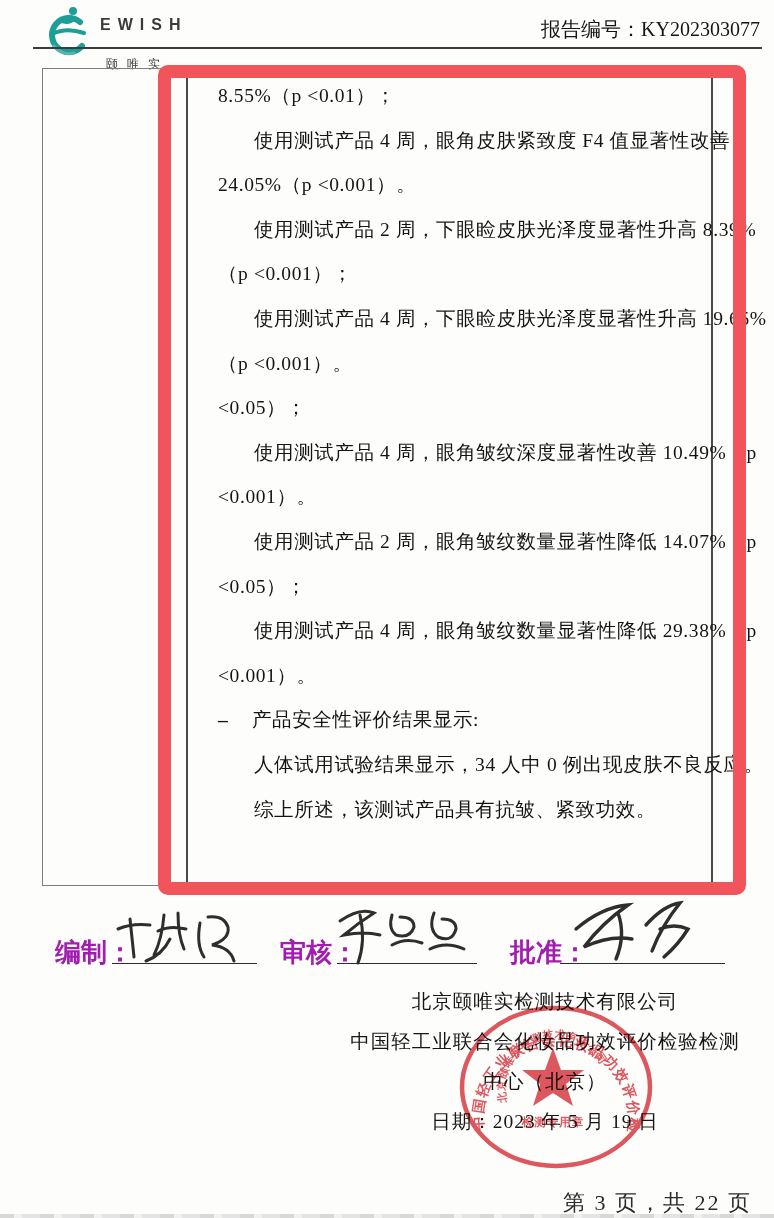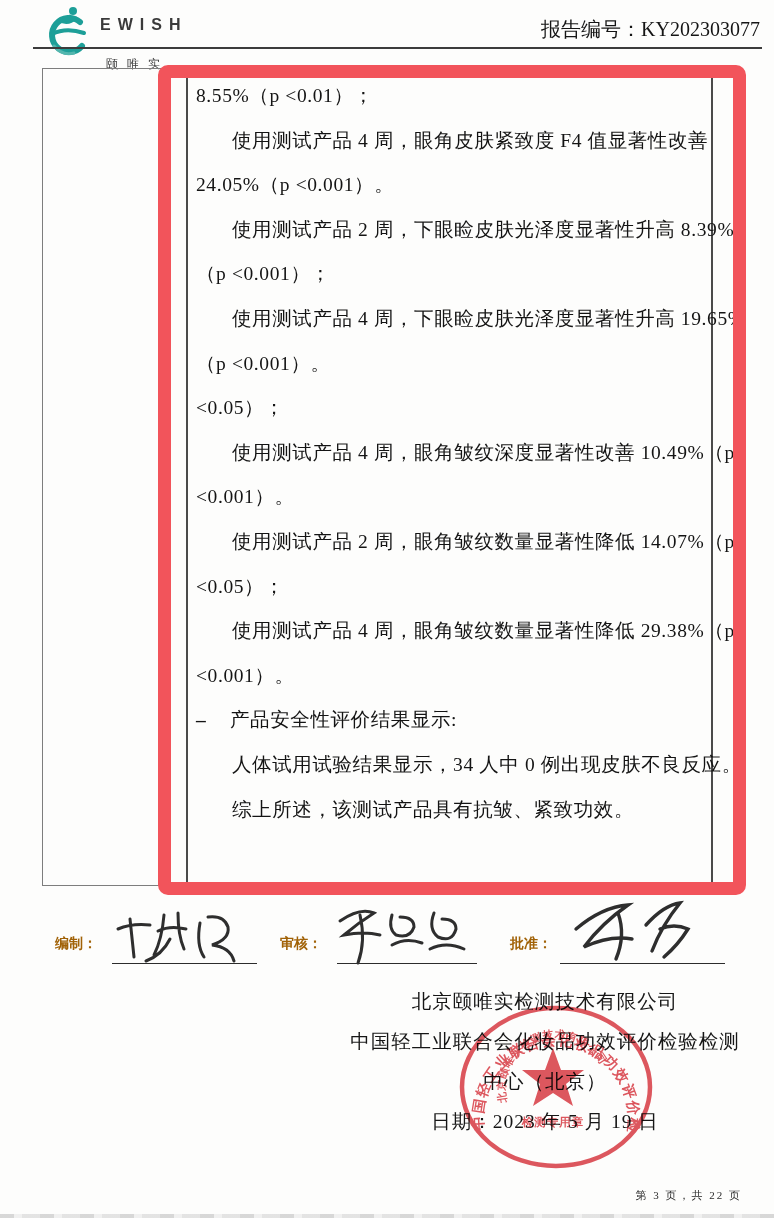--- a/index.html
+++ b/index.html
@@ -24,41 +24,41 @@
   
   .left-cell{position:absolute;left:42px;top:68px;width:118px;height:816px;
     border:1px solid #7d7d7d;background:transparent;}
   .red-frame{position:absolute;left:158px;top:65px;width:588px;height:830px;
     border:13px solid #f2545b;border-radius:10px;box-sizing:border-box;}
   .col-line-left{position:absolute;left:186px;top:78px;height:804px;border-left:2px solid #4a4a4a;}
   .col-line-right{position:absolute;left:711px;top:78px;height:804px;border-left:2px solid #4a4a4a;}
 
   .report-text{position:absolute;left:196px;top:74px;width:512px;font-size:19.5px;line-height:44.6px;
     color:#141414;letter-spacing:0.6px;}
-  .t-line{white-space:nowrap;}
+  .t-line{white-space:nowrap;margin-left:22px;}
   .t-line.indent{padding-left:36px;}
   .t-line.bullet-line{display:flex;}
   .t-line .bullet{width:34px;font-weight:bold;}
 
   
   .sig-row{position:absolute;left:0;top:905px;width:774px;height:70px;font-weight:bold;}
-  .sig-label{position:absolute;top:30px;font-size:14px;color:#a16207;}
+  .sig-label{position:absolute;top:30px;font-size:26px;color:#a21caf;}
   .sig-line{position:absolute;top:58px;border-bottom:1.6px solid #2c2c2c;}
   .sig-svg{position:absolute;}
 
   
   .company{position:absolute;left:330px;top:982px;width:430px;text-align:center;
     font-size:19.5px;color:#161616;line-height:40px;letter-spacing:1px;}
 
   
   .stamp{position:absolute;left:452px;top:1002px;width:208px;height:170px;
     opacity:0.85;mix-blend-mode:multiply;pointer-events:none;}
 
   
-  .footer{position:absolute;right:32px;top:1188px;font-size:11px;letter-spacing:2px;color:#2a2a2a;}
+  .footer{position:absolute;right:22px;top:1188px;font-size:22px;letter-spacing:2px;color:#2a2a2a;}
   .scan-bar{position:absolute;left:0;right:0;bottom:0;height:4px;opacity:.55;
     background:repeating-linear-gradient(90deg,#b9b9b9 0 14px,#e6e6e6 14px 22px,#cfcfcf 22px 40px);}
 </style>
 </head>
 <body>
 
 <div class="page">
 
   <div class="logo">
     <svg class="logo-mark" width="56" height="52" viewBox="0 0 56 52">

